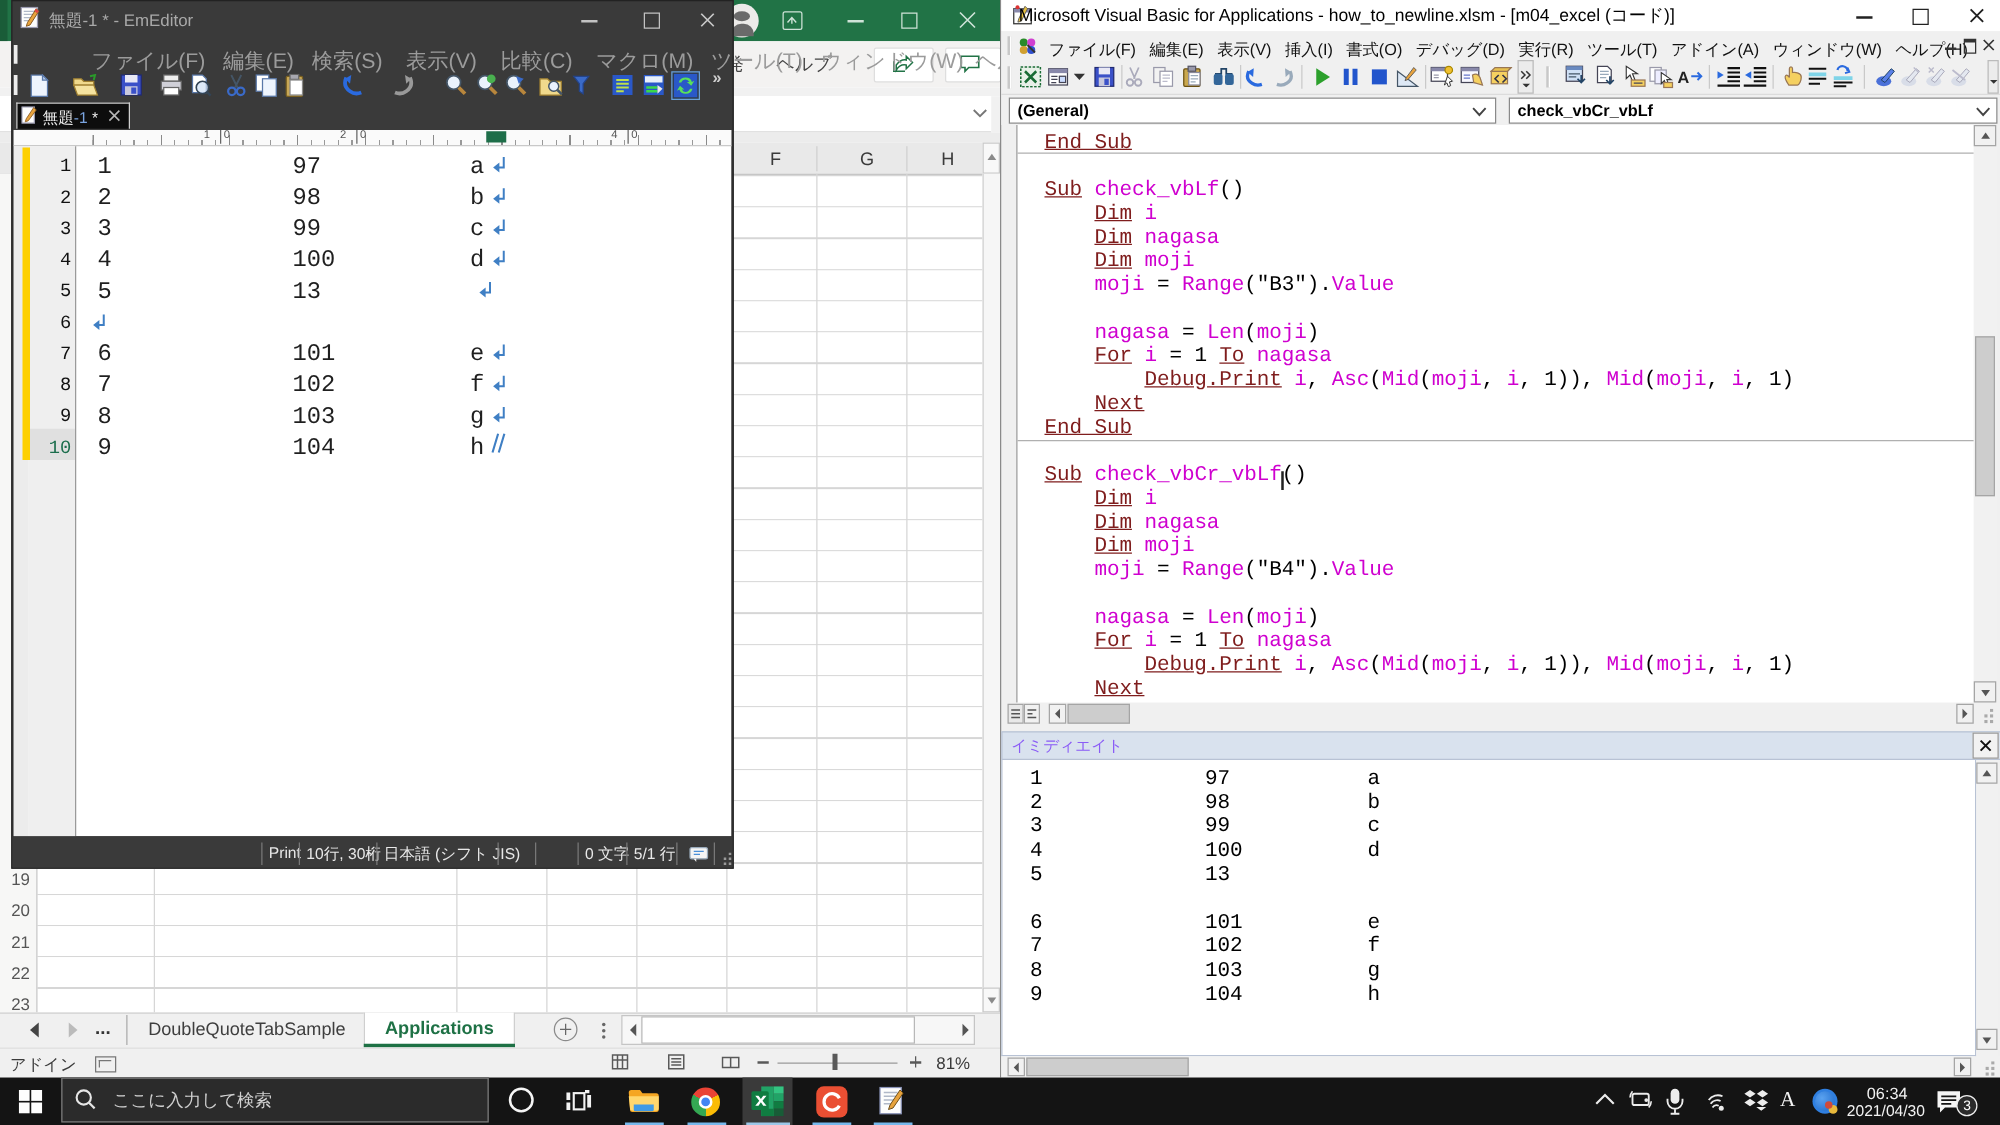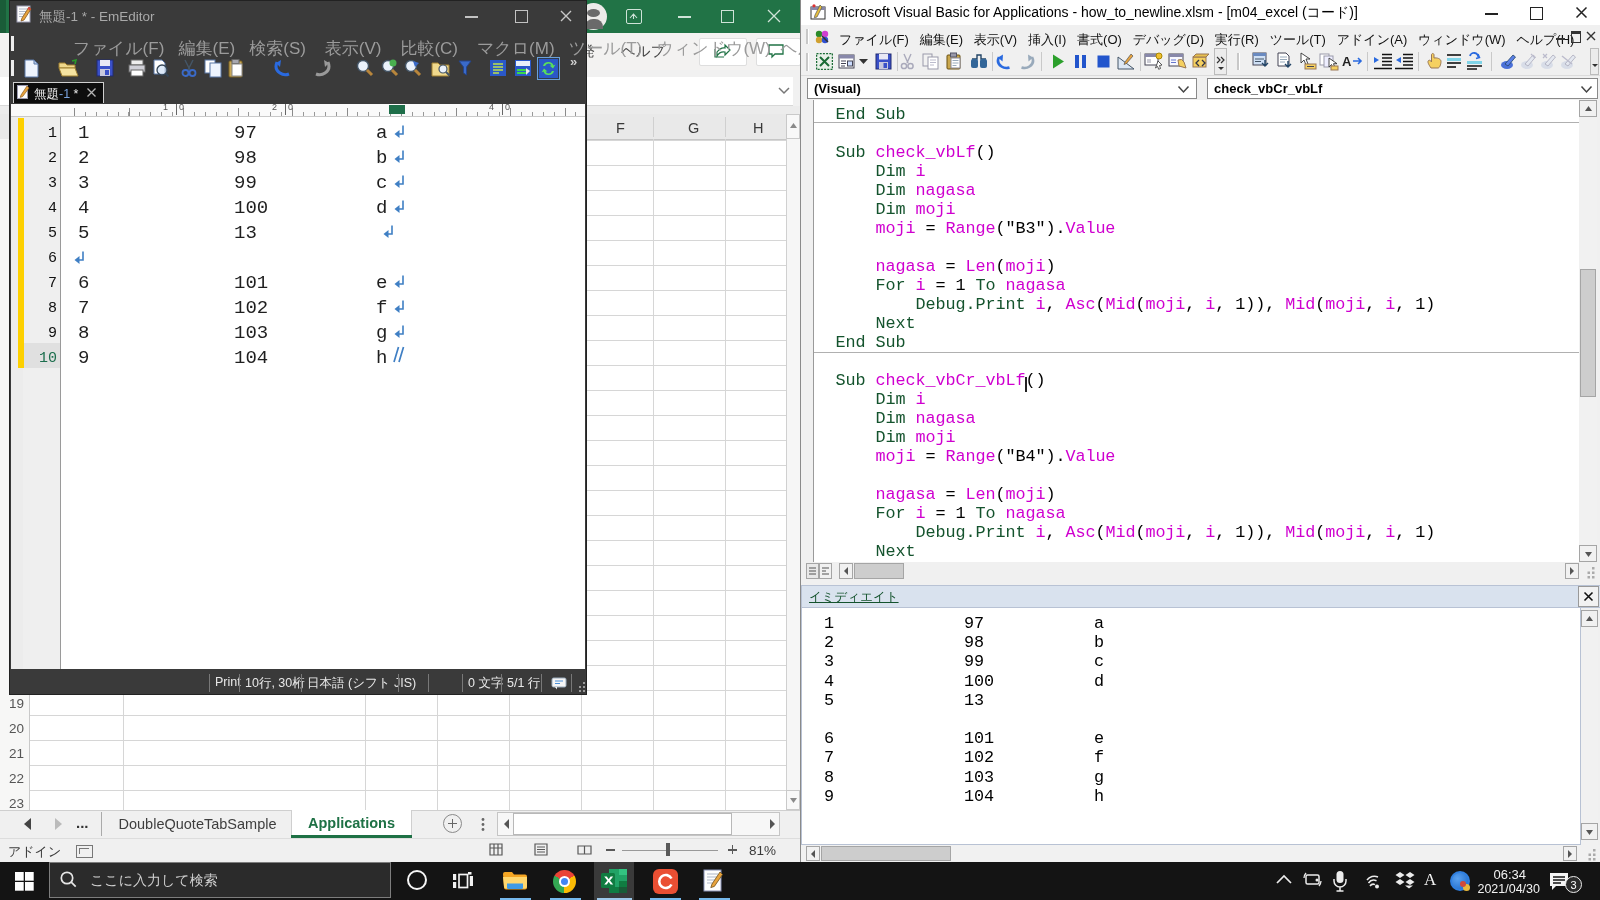--- a/index.html
+++ b/index.html
@@ -1,20 +1,20 @@
 <!DOCTYPE html>
 <html><head><meta charset="utf-8">
 <style>
 html,body{margin:0;padding:0;background:#000;}
 #c{position:relative;width:1600px;height:900px;overflow:hidden;font-family:"Liberation Sans",sans-serif;background:#fff;}
 .abs{position:absolute;}
 .mono{font-family:"Liberation Mono",monospace;}
 .nw{white-space:pre;}
 .cl{position:absolute;left:34.6px;font:16.8px/19px "Liberation Mono",monospace;letter-spacing:-0.08px;white-space:pre;color:#000;}
-.k{color:#14532d;}
+.k{color:#7f1d1d;text-decoration:underline;}
 .m{color:#cf00cf;}
 .im{font:16.8px/19.2px "Liberation Mono",monospace;letter-spacing:-0.08px;white-space:pre;color:#000;position:absolute;}
 .vmenu{font-size:13px;color:#111;position:absolute;top:31px;white-space:pre;}
 </style></head>
 <body>
 <div id="c">
 
 <div id="excel" class="abs" style="left:0;top:0;width:806px;height:862px;background:#fff;">
   <div class="abs" style="left:0;top:0;width:806px;height:33px;background:#217346;"></div>
   <div class="abs" style="left:0;top:0;width:6px;height:33px;background:#1a5c38;"></div>
@@ -355,21 +355,21 @@
 </div>
 <div id="vba" class="abs" style="left:800px;top:0;width:800px;height:862px;background:#f0f0f0;border-left:1px solid #8a8a8a;box-sizing:border-box;">
 
   <div class="abs" style="left:0;top:0;width:800px;height:25px;background:#fff;"></div>
   <svg class="abs" style="left:9px;top:4px" width="17" height="17">
         <rect x="1" y="3" width="14" height="12" fill="#fff" stroke="#333"></rect>
         <rect x="1" y="3" width="14" height="3" fill="#88a"></rect>
         <path d="M10 1 L5 11 l-0.7 2.7 l2.7 -0.7 L12 3 z" fill="#e8c03d" stroke="#555" stroke-width="0.7"></path>
         <circle cx="4" cy="1.8" r="1.6" fill="#d33"></circle>
       </svg>
-  <div class="abs nw" style="left:32px;top:4px;font-size:14px;color:#000;">Microsoft Visual Basic for Applications - how_to_newline.xlsm - [m04_excel (コード)]</div>
+  <div class="abs nw" style="left:14px;top:4px;font-size:14px;color:#000;">Microsoft Visual Basic for Applications - how_to_newline.xlsm - [m04_excel (コード)]</div>
   <div class="abs" style="left:684px;top:13px;width:13px;height:1.8px;background:#222;"></div>
   <div class="abs" style="left:729px;top:7px;width:11px;height:11px;border:1.4px solid #222;"></div>
   <svg class="abs" style="left:774px;top:6px" width="13" height="13">
         <path d="M1.5 1.5 L11.5 11.5 M11.5 1.5 L1.5 11.5" stroke="#222" stroke-width="1.5"></path>
       </svg>
 
   <div class="abs" style="left:0;top:25px;width:800px;height:23px;background:#f0f0f0;"></div>
   <div class="abs" style="left:5px;top:29px;width:2px;height:15px;background:#c8c8c8;border-right:1px solid #fff;"></div>
   <svg class="abs" style="left:13px;top:28px" width="17" height="17">
         <circle cx="5" cy="6" r="3.2" fill="#2a8a2a"></circle>
@@ -550,21 +550,21 @@
           <path d="M3 4 l10 8" stroke="#bbc" stroke-width="1.5"></path>
         </svg>
     <div class="abs" style="left:789px;top:48px;width:9px;height:27px;background:#ececec;border:1px solid #bbb;box-sizing:border-box;"></div>
     <svg class="abs" style="left:790px;top:62px" width="8" height="8">
           <path d="M1 2 l3 3 l3 -3" fill="#333"></path>
         </svg>
   </div>
 
   <div class="abs" style="left:0;top:76px;width:800px;height:24px;background:#f0f0f0;"></div>
   <div class="abs" style="left:6px;top:78px;width:390px;height:21px;background:#fff;border:1px solid #8a8a8a;box-sizing:border-box;"></div>
-  <div class="abs nw" style="left:13px;top:81px;font-size:13px;font-weight:bold;color:#000;">(Visual)</div>
+  <div class="abs nw" style="left:13px;top:81px;font-size:13px;font-weight:bold;color:#000;">(General)</div>
   <svg class="abs" style="left:376px;top:85px" width="13" height="9">
         <path d="M1.5 1.5 l5 5.5 l5 -5.5" stroke="#444" stroke-width="1.5" fill="none"></path>
       </svg>
   <div class="abs" style="left:406px;top:78px;width:391px;height:21px;background:#fff;border:1px solid #8a8a8a;box-sizing:border-box;"></div>
   <div class="abs nw" style="left:413px;top:81px;font-size:13px;font-weight:bold;color:#000;">check_vbCr_vbLf</div>
   <svg class="abs" style="left:779px;top:85px" width="13" height="9">
         <path d="M1.5 1.5 l5 5.5 l5 -5.5" stroke="#444" stroke-width="1.5" fill="none"></path>
       </svg>
 
   <div class="abs" style="left:12px;top:100px;width:766px;height:462px;background:#fff;border-left:1px solid #9a9a9a;box-sizing:border-box;"></div>
@@ -627,21 +627,21 @@
         <g fill="#aaa">
           <rect x="8" y="0" width="2.5" height="2.5"></rect>
           <rect x="8" y="4.5" width="2.5" height="2.5"></rect>
           <rect x="8" y="9" width="2.5" height="2.5"></rect>
           <rect x="3.5" y="4.5" width="2.5" height="2.5"></rect>
           <rect x="3.5" y="9" width="2.5" height="2.5"></rect>
         </g>
       </svg>
 
   <div class="abs" style="left:0;top:585px;width:800px;height:23px;background:#d9e2ee;border:1px solid #b8c2d4;box-sizing:border-box;"></div>
-  <div class="abs nw" style="left:8px;top:589px;font-size:12.5px;color:#14532d;text-decoration:underline;">イミディエイト</div>
+  <div class="abs nw" style="left:8px;top:589px;font-size:12.5px;color:#8b5cf6;">イミディエイト</div>
   <div class="abs" style="left:777px;top:586px;width:21px;height:21px;background:#f2f2f2;border:1px solid #999;box-sizing:border-box;"></div>
   <svg class="abs" style="left:782px;top:591px" width="11" height="11">
         <path d="M1.5 1.5 L9.5 9.5 M9.5 1.5 L1.5 9.5" stroke="#111" stroke-width="1.6"></path>
       </svg>
   <div class="abs" style="left:0;top:608px;width:780px;height:237px;background:#fff;border:1px solid #b8c2d4;border-top:none;box-sizing:border-box;"></div>
   <div class="im" style="left:23px;top:614px;">1<br>2<br>3<br>4<br>5<br><br>6<br>7<br>8<br>9</div>
   <div class="im" style="left:163px;top:614px;">97<br>98<br>99<br>100<br>13<br><br>101<br>102<br>103<br>104</div>
   <div class="im" style="left:293px;top:614px;">a<br>b<br>c<br>d<br><br><br>e<br>f<br>g<br>h</div>
 
   <div class="abs" style="left:780px;top:608px;width:17px;height:237px;background:#f1f1f1;"></div>

